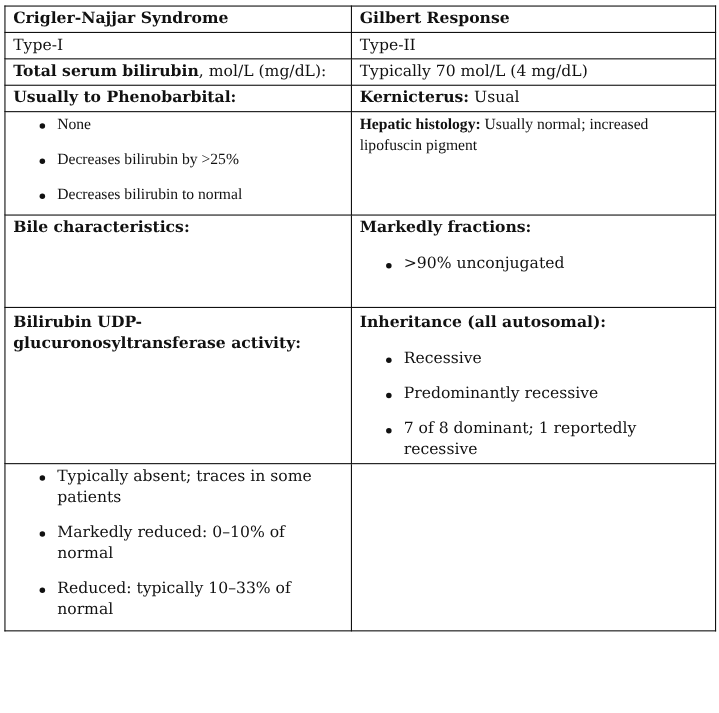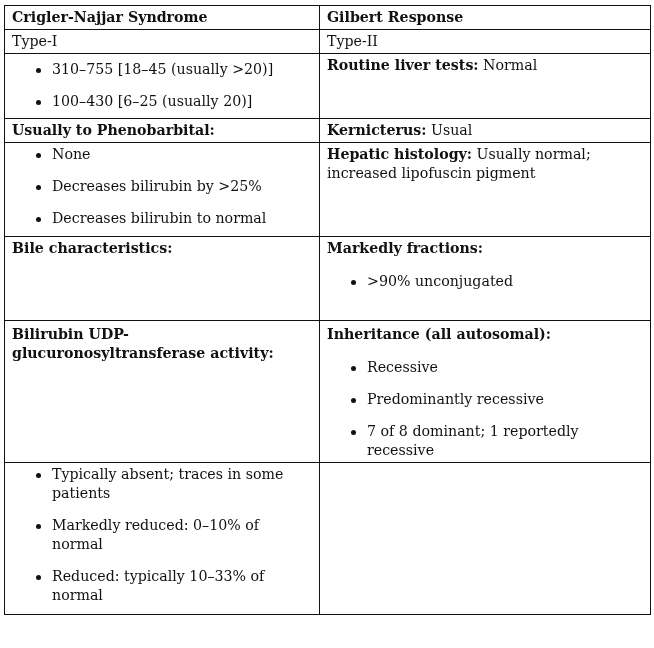--- a/index.html
+++ b/index.html
@@ -23,21 +23,21 @@
     ul li::before {
       content: ""; position: absolute; left: -16px; top: 8px;
       width: 5px; height: 5px; border-radius: 50%; background: #111;
     }
     ul.gap li + li { margin-top: 13px; }
     .r1 { height: 20px; }
     .r2 { height: 19px; }
     .r3 { height: 20px; }
     .r4 { height: 65px; }
     .r5 { height: 20px; }
-    .r6 { height: 94px; }
+    .r6 { height: 94px; font-family: Liberation Serif, serif; }
     .r7 { height: 84px; }
     .r8 { height: 129px; }
     .r9 { height: 152px; }
     .pad-top { padding-top: 4px !important; }
     .list-top13 { margin-top: 14px; }
     .list-top4 { margin-top: 4px; }
   </style>
 </head>
 <body>
 
@@ -48,28 +48,23 @@
     </colgroup>
   <tbody>
     <tr class="r1">
       <td><b>Crigler-Najjar Syndrome</b></td>
       <td><b>Gilbert Response</b></td>
     </tr>
     <tr class="r2">
       <td>Type-I</td>
       <td>Type-II</td>
     </tr>
-    <tr class="r4">
-      <td>
-        <ul class="gap list-top4">
-          <li>310–755 [18–45 (usually &gt;20)]</li>
-          <li>100–430 [6–25 (usually 20)]</li>
-        </ul>
-      </td>
-      <td><b>Routine liver tests:</b><span> Normal</span></td>
+    <tr class="r3">
+      <td><b>Total serum bilirubin</b><span>, mol/L (mg/dL):</span></td>
+      <td>Typically 70 mol/L (4 mg/dL)</td>
     </tr>
     <tr class="r5">
       <td><b>Usually to Phenobarbital:</b></td>
       <td><b>Kernicterus:</b><span> Usual</span></td>
     </tr>
     <tr class="r6">
       <td>
         <ul class="gap">
           <li>None</li>
           <li>Decreases bilirubin by &gt;25%</li>

